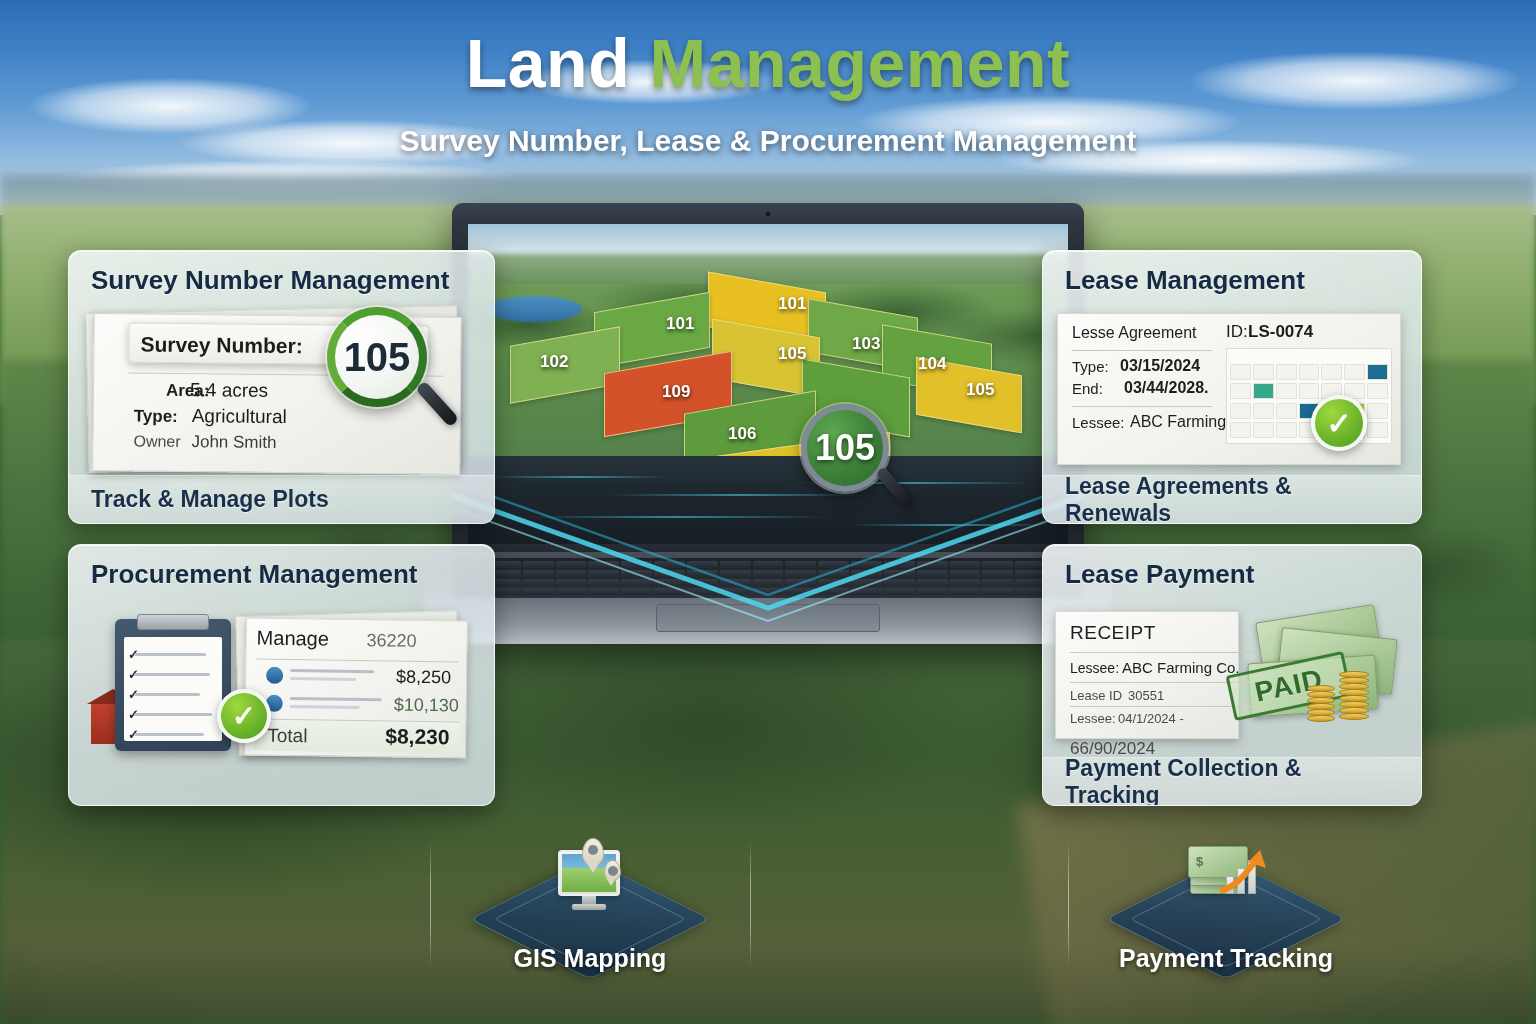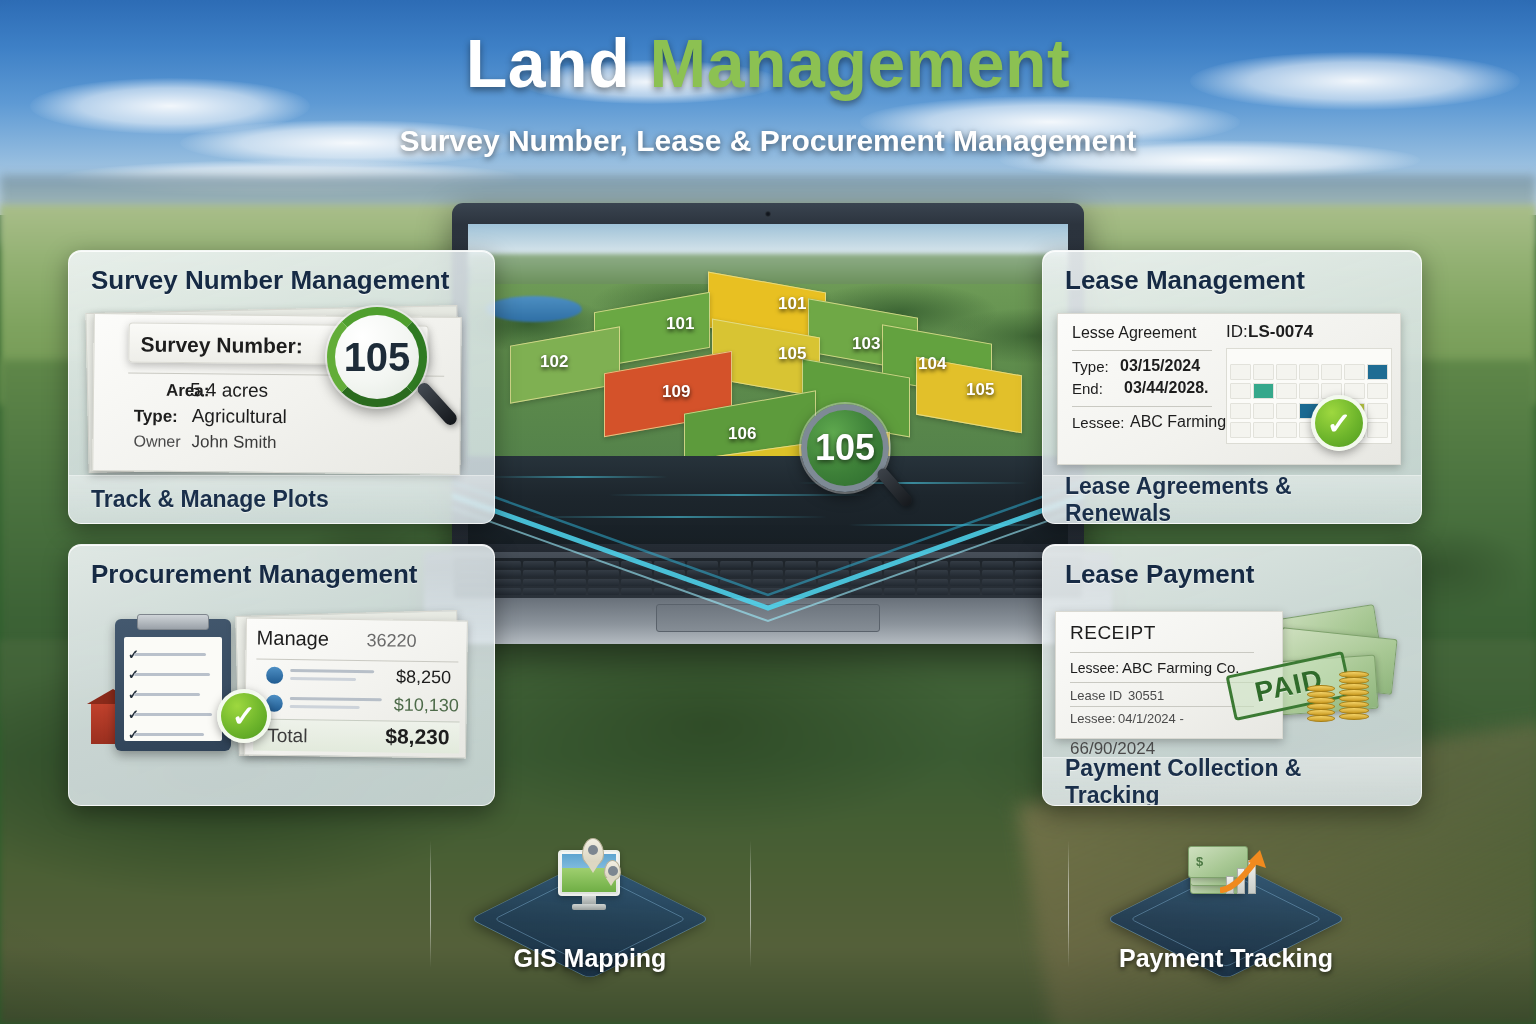--- a/index.html
+++ b/index.html
@@ -664,21 +664,21 @@
 </div>
 
 <div class="card" style="left:1042px; top:544px; width:380px; height:262px;">
   <div class="card-title">Lease Payment</div>
   <div class="card-body">
 
     <div class="note" style="left:216px; top:16px; width:120px; height:58px; transform:rotate(-9deg);"></div>
     <div class="note" style="left:236px; top:36px; width:116px; height:56px; transform:rotate(6deg);"></div>
     <div class="note" style="left:206px; top:62px; width:128px; height:54px; transform:rotate(-4deg);"></div>
 
-    <div class="sheet" style="left:12px; top:14px; width:228px; height:128px;">
+    <div class="sheet" style="left:12px; top:14px; width:184px; height:128px;">
       <span class="fld" style="left:14px; top:10px; font-size:19px; letter-spacing:.5px;">RECEIPT</span>
       <div class="hr" style="left:14px; top:40px; width:184px;"></div>
 
       <span class="fld" style="left:14px; top:48px; font-size:14px;">Lessee:</span>
       <span class="fld" style="left:66px; top:47px; font-size:15px;">ABC Farming Co.</span>
 
       <div class="hr" style="left:14px; top:70px; width:184px;"></div>
       <span class="fld" style="left:14px; top:76px; font-size:13px; color:#4a4a4a;">Lease ID</span>
       <span class="fld" style="left:72px; top:76px; font-size:13px; color:#4a4a4a;">30551</span>
 

